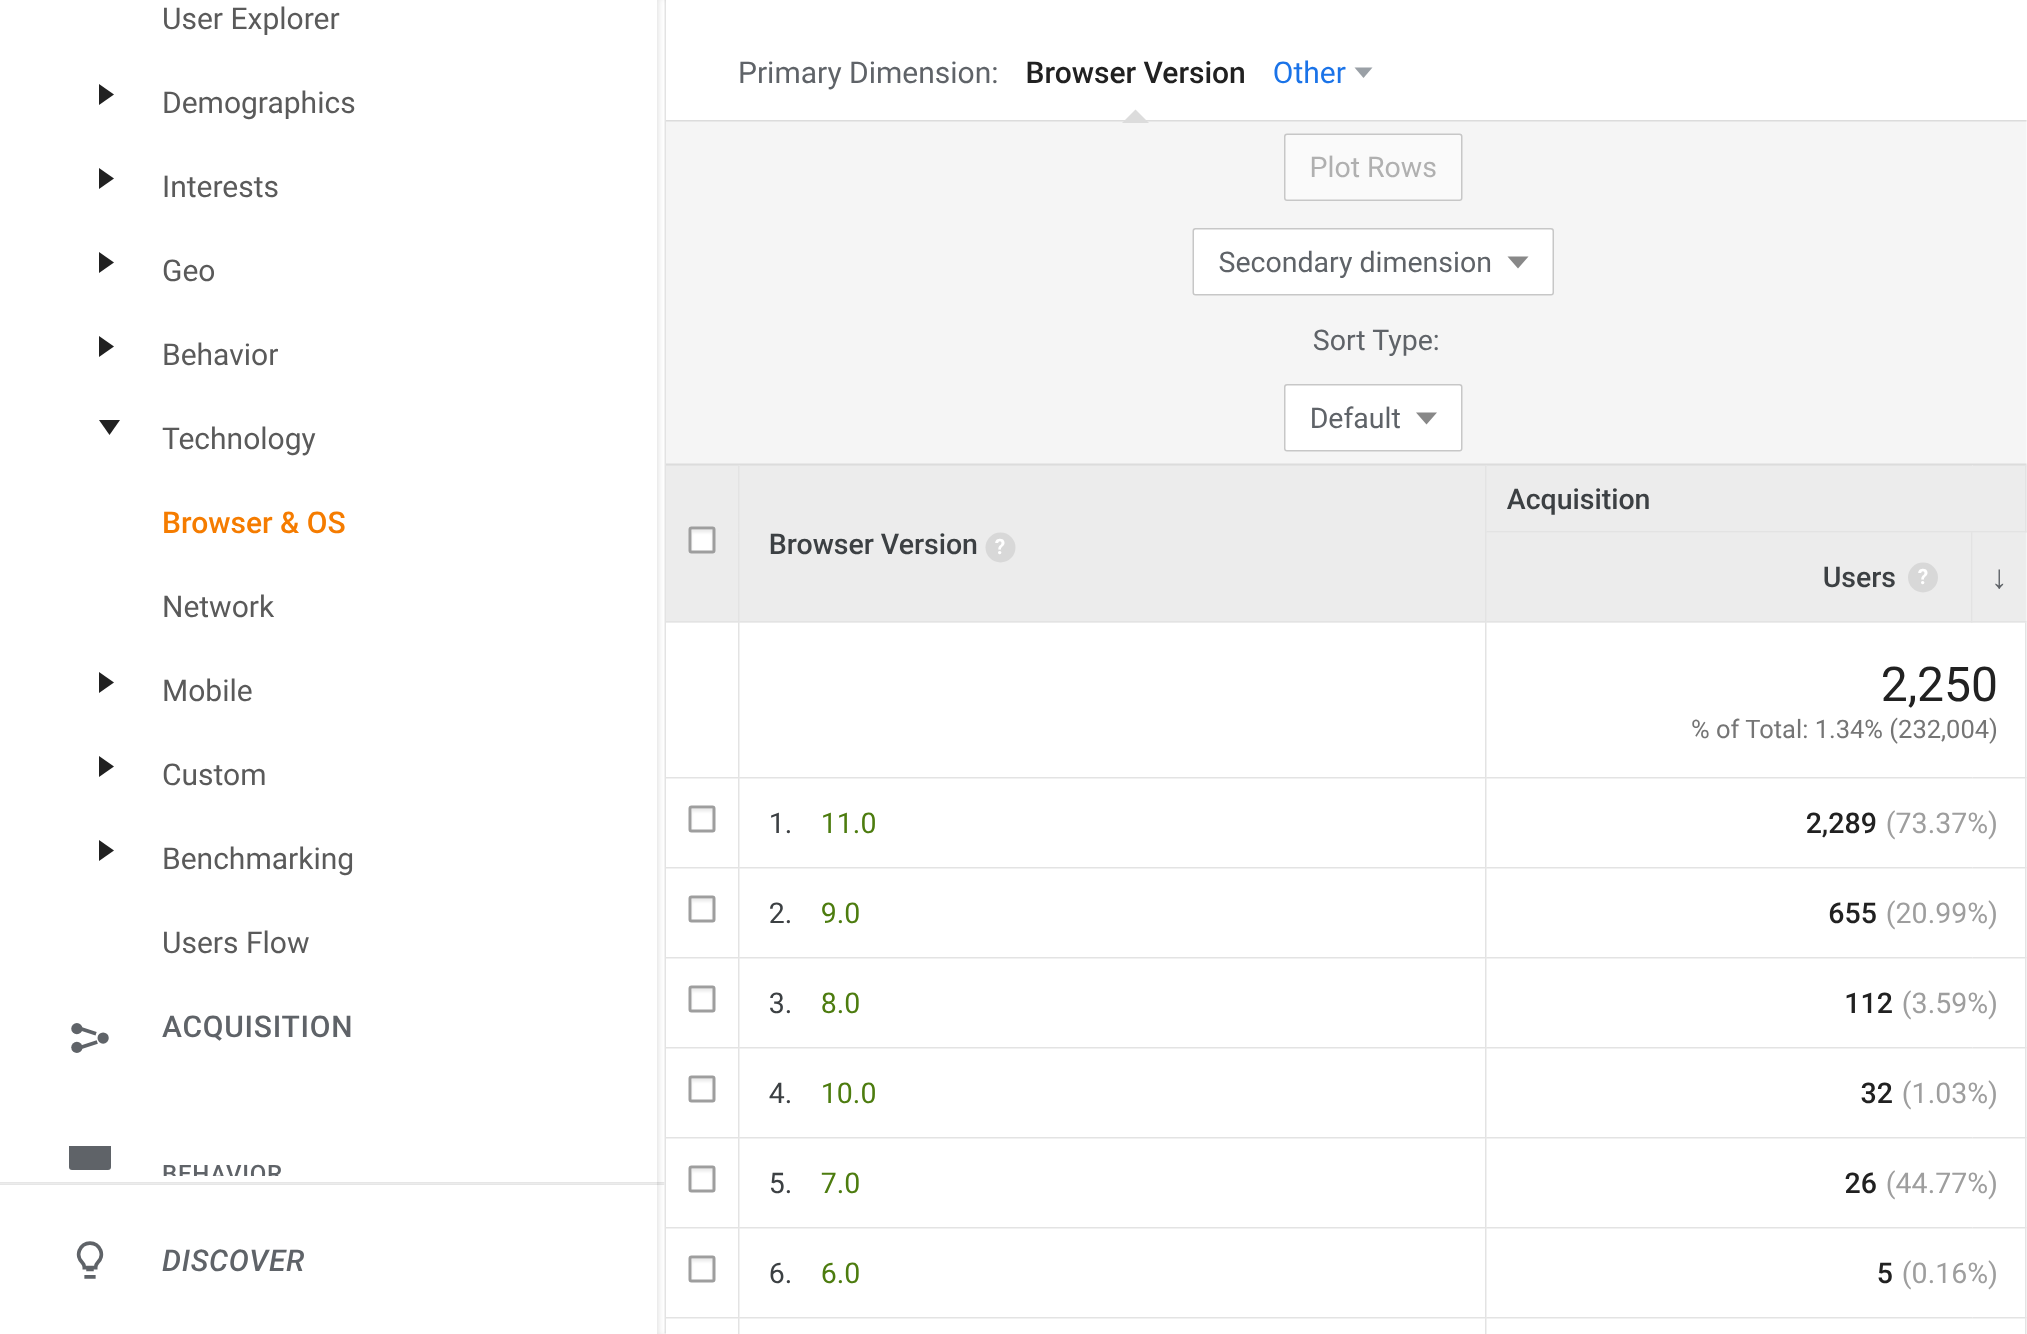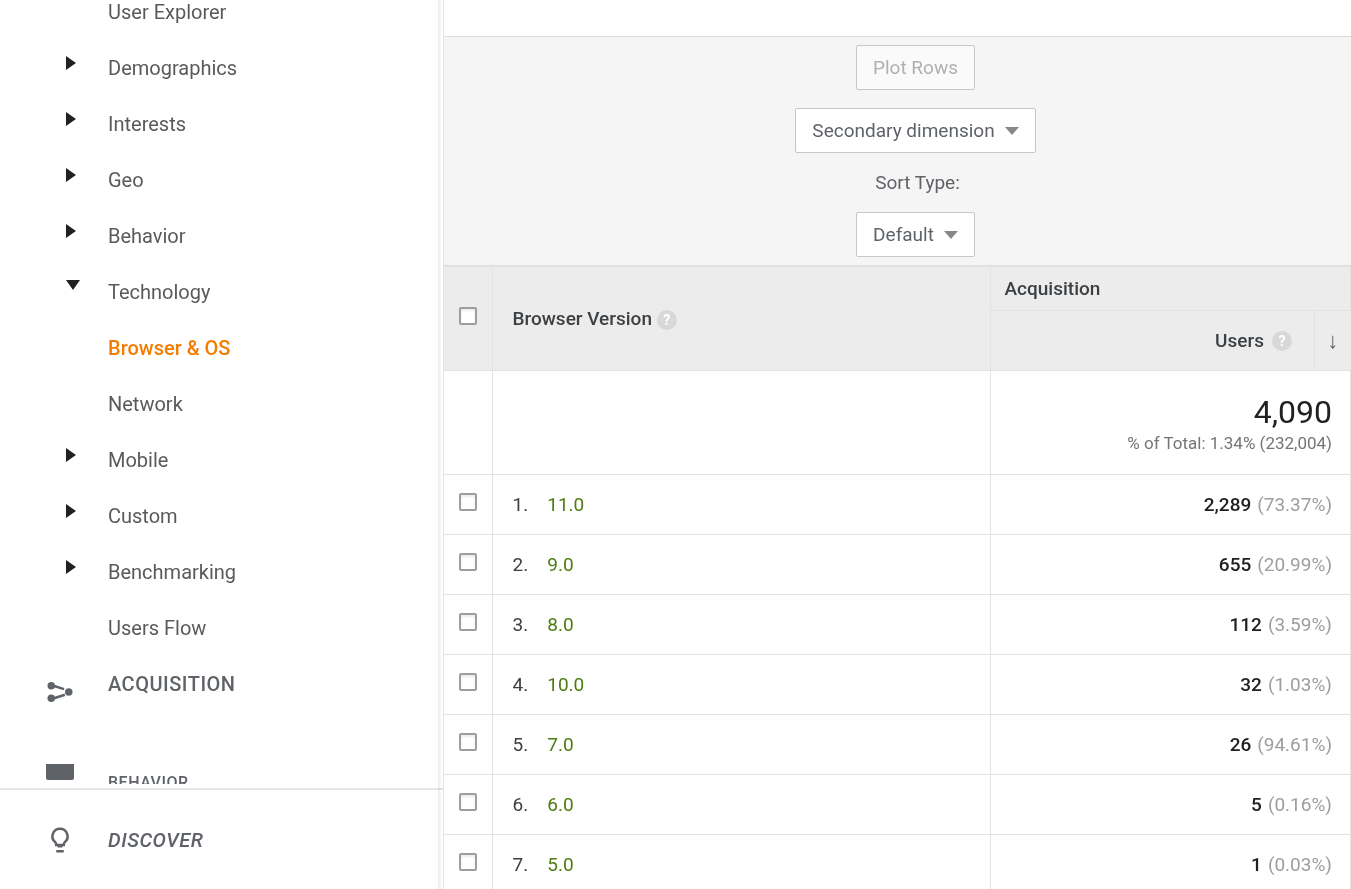--- a/index.html
+++ b/index.html
@@ -296,20 +296,28 @@
         <svg viewBox="0 0 24 24" width="30" height="30" fill="none" stroke="#5f6368" stroke-width="2">
           <path d="M9 21h6M10 17h4M12 3a6 6 0 0 0-4 10.5c.7.7 1 1.6 1 2.5h6c0-.9.3-1.8 1-2.5A6 6 0 0 0 12 3z"></path>
         </svg>
       </span>
       <span>DISCOVER</span>
     </div>
   </div>
 
   <div class="main">
 
+    <div class="primary-dim">
+      <span>Primary Dimension:</span>
+      <span class="cur">Browser Version</span>
+      <span class="other">
+        <span>Other</span>
+        <span class="carot"></span>
+      </span>
+    </div>
 
     <div class="toolbar">
       <div class="btn disabled">
         <span>Plot Rows</span>
       </div>
       <div class="btn">
         <span>Secondary dimension</span>
         <span class="carot"></span>
       </div>
       <span class="sort-lbl">Sort Type:</span>
@@ -343,21 +351,21 @@
           <th class="th-right-pad">
             <span class="sort-arrow">↓</span>
           </th>
         </tr>
       </thead>
       <tbody id="tbody">
         <tr class="summary">
           <td class="noborder-left"></td>
           <td></td>
           <td class="big" colspan="2">
-            <span class="num">4,090</span>
+            <span class="num">2,250</span>
             <span class="pct">% of Total: 1.34% (232,004)</span>
           </td>
         </tr>
       <tr class="row">
             <td class="cb-cell noborder-left"><span class="cb"></span></td>
             <td class="bv-cell"><span class="idx">1.</span> <span class="link">11.0</span></td>
             <td class="val" colspan="2"><span class="n">2,289</span><span class="p">(73.37%)</span></td>
           </tr>
           <tr class="row">
             <td class="cb-cell noborder-left"><span class="cb"></span></td>
@@ -370,21 +378,21 @@
             <td class="val" colspan="2"><span class="n">112</span><span class="p">(3.59%)</span></td>
           </tr>
           <tr class="row">
             <td class="cb-cell noborder-left"><span class="cb"></span></td>
             <td class="bv-cell"><span class="idx">4.</span> <span class="link">10.0</span></td>
             <td class="val" colspan="2"><span class="n">32</span><span class="p">(1.03%)</span></td>
           </tr>
           <tr class="row">
             <td class="cb-cell noborder-left"><span class="cb"></span></td>
             <td class="bv-cell"><span class="idx">5.</span> <span class="link">7.0</span></td>
-            <td class="val" colspan="2"><span class="n">26</span><span class="p">(94.61%)</span></td>
+            <td class="val" colspan="2"><span class="n">26</span><span class="p">(44.77%)</span></td>
           </tr>
           <tr class="row">
             <td class="cb-cell noborder-left"><span class="cb"></span></td>
             <td class="bv-cell"><span class="idx">6.</span> <span class="link">6.0</span></td>
             <td class="val" colspan="2"><span class="n">5</span><span class="p">(0.16%)</span></td>
           </tr>
           <tr class="row">
             <td class="cb-cell noborder-left"><span class="cb"></span></td>
             <td class="bv-cell"><span class="idx">7.</span> <span class="link">5.0</span></td>
             <td class="val" colspan="2"><span class="n">1</span><span class="p">(0.03%)</span></td>

